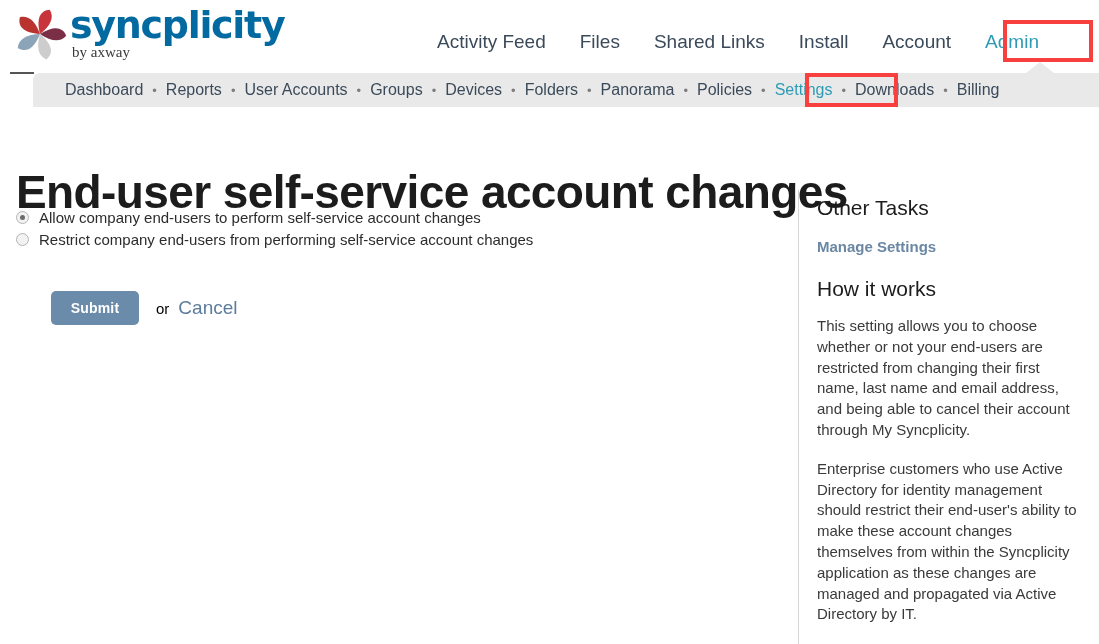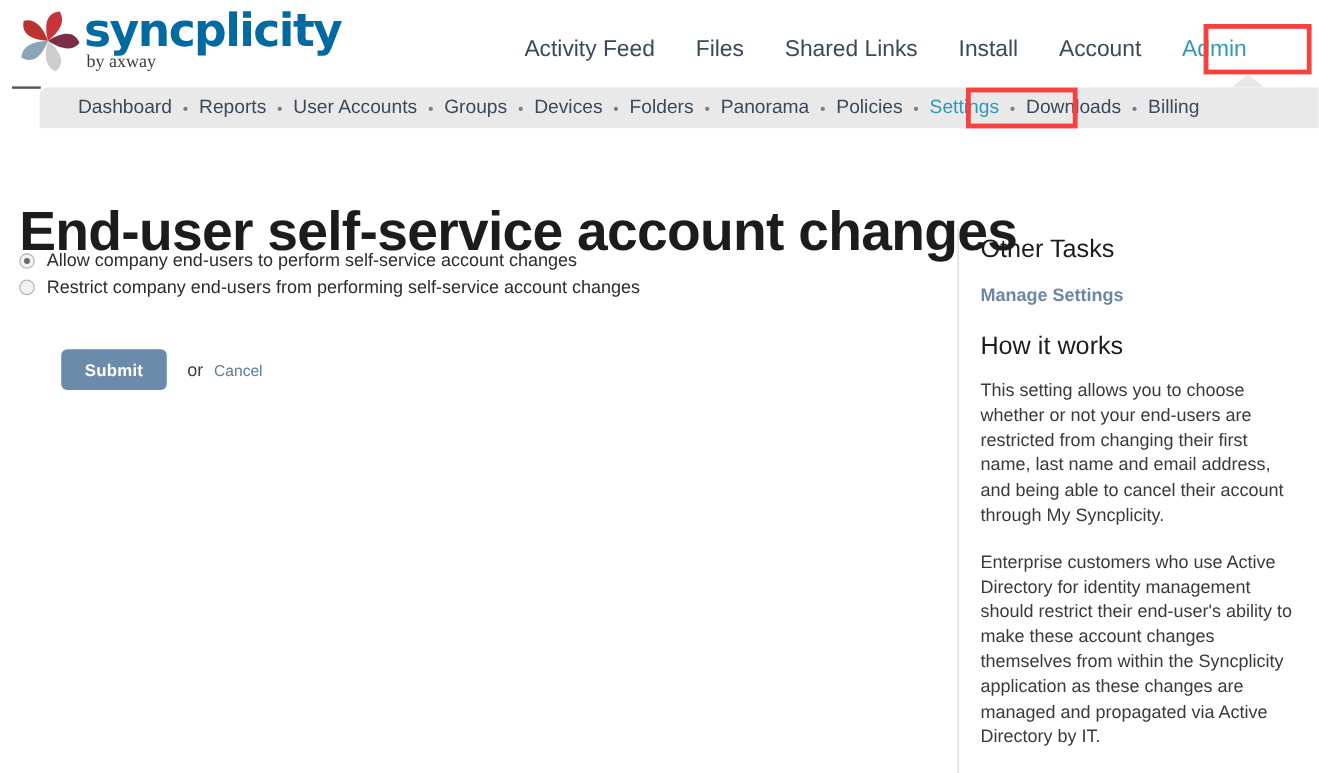--- a/index.html
+++ b/index.html
@@ -206,25 +206,25 @@
     border-radius: 5px;
     font-family: "Liberation Sans", sans-serif;
     font-size: 14px;
     font-weight: bold;
     cursor: pointer;
     letter-spacing: 0.2px;
     margin-left: 35px;
   }
   .or-text {
     font-size: 15px;
-    color: #404040;
+    color: #000000;
     margin-left: 17px;
   }
   .cancel-link {
-    font-size: 13px;
+    font-size: 19px;
     color: #5d7c9c;
     margin-left: 9px;
     text-decoration: none;
     cursor: pointer;
   }
 
   
   .side-divider {
     position: absolute;
     left: 798px; top: 83px;

